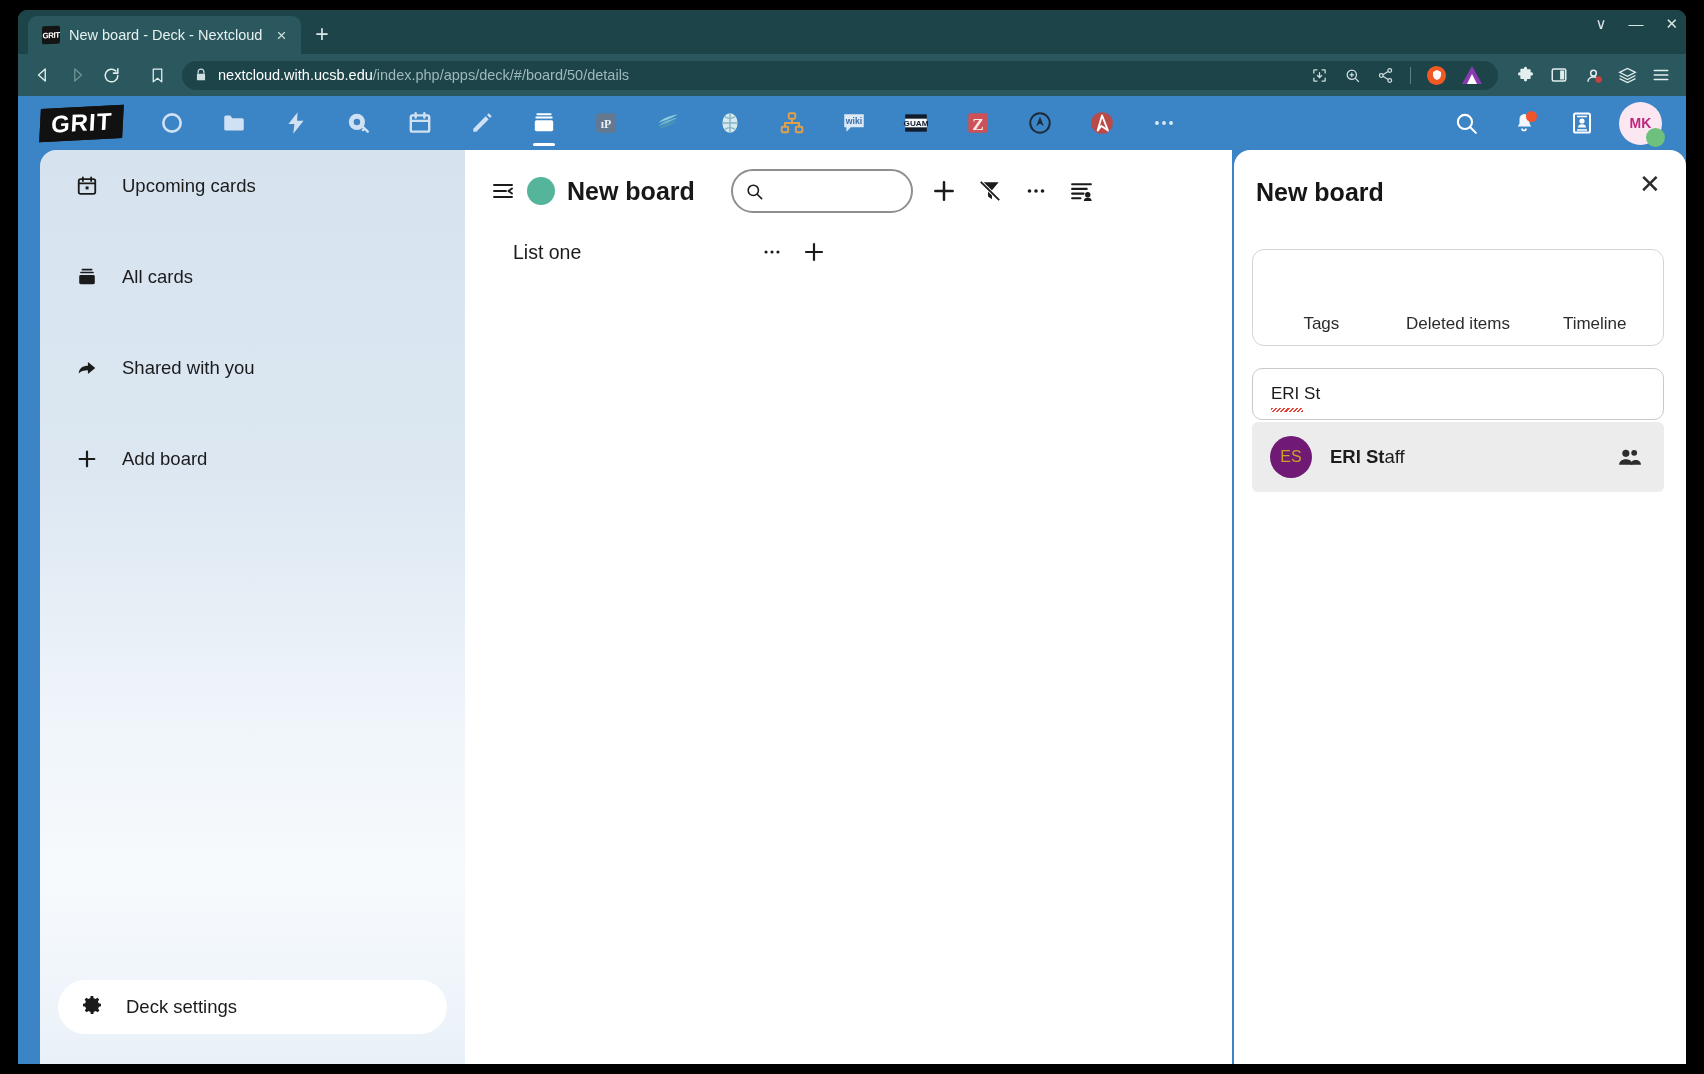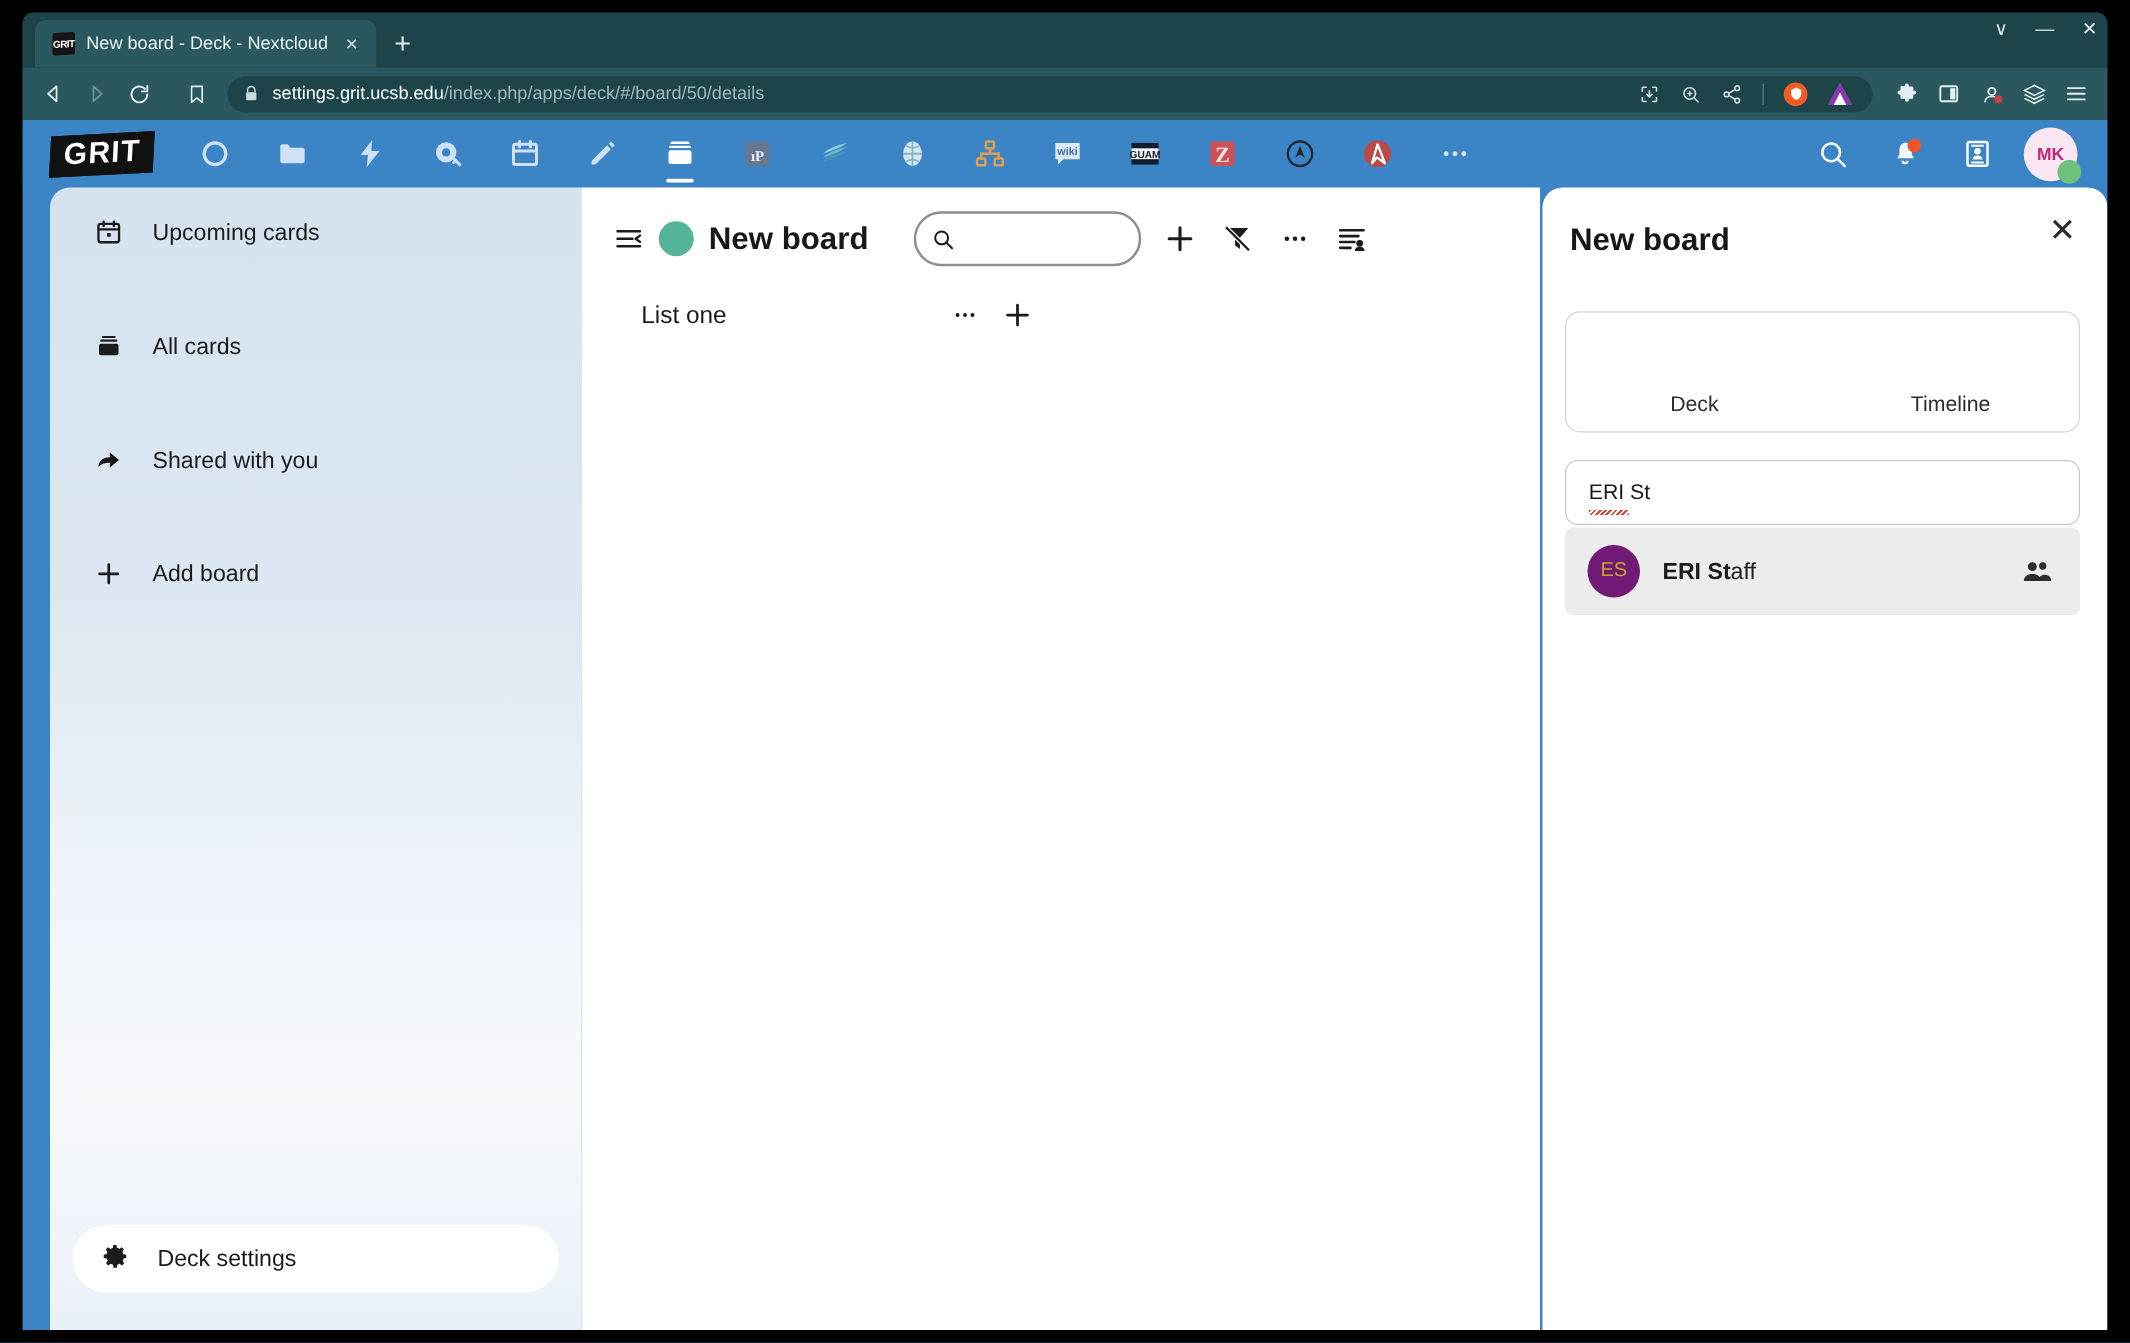--- a/index.html
+++ b/index.html
@@ -449,21 +449,21 @@
       <svg width="17" height="17" viewBox="0 0 24 24">
           <path d="M6 3h12v18l-6-5-6 5z" fill="none" stroke="currentColor" stroke-width="1.8" stroke-linejoin="round"></path>
         </svg>
     </div>
 
     <div class="urlbar">
       <svg width="14" height="14" viewBox="0 0 24 24">
           <path d="M7 10V7a5 5 0 0 1 10 0v3" fill="none" stroke="#cfdede" stroke-width="2"></path>
           <rect x="5" y="10" width="14" height="11" rx="1.5" fill="#cfdede"></rect>
         </svg>
-      <div class="url-text"><span>settings.grit.ucsb.edu</span><span class="path">/index.php/apps/deck/#/board/50/details</span></div>
+      <div class="url-text"><span>nextcloud.with.ucsb.edu</span><span class="path">/index.php/apps/deck/#/board/50/details</span></div>
       <div class="url-icons">
         <svg width="17" height="17" viewBox="0 0 24 24">
             <path d="M4 4h5M4 4v5M20 4h-5M20 4v5M4 20h5M4 20v-5M20 20h-5M20 20v-5" stroke="#cfdede" stroke-width="1.8" fill="none"></path>
             <path d="M12 8v7m0 0l-3-3m3 3l3-3" stroke="#cfdede" stroke-width="1.8" fill="none" stroke-linecap="round"></path>
           </svg>
         <svg width="17" height="17" viewBox="0 0 24 24">
             <circle cx="11" cy="11" r="6.5" fill="none" stroke="#cfdede" stroke-width="1.8"></circle>
             <path d="M16 16l4.5 4.5M8.5 11h5M11 8.5v5" stroke="#cfdede" stroke-width="1.7" stroke-linecap="round"></path>
           </svg>
         <svg width="17" height="17" viewBox="0 0 24 24">
@@ -784,21 +784,22 @@
             </div>
           </div>
         </div>
       </div>
 
       <div class="nc-detail">
         <div class="detail-close">✕</div>
         <div class="detail-title">New board</div>
 
         <div class="tabbar">
-          <div class="tab-item">Deck</div>
+          <div class="tab-item">Tags</div>
+          <div class="tab-item">Deleted items</div>
           <div class="tab-item">Timeline</div>
         </div>
 
         <div class="share-input-wrap">
           <input class="share-input" value="ERI St" style="">
           <div class="spell-underline"></div>
         </div>
 
         <div class="share-results">
           <div class="share-result">

